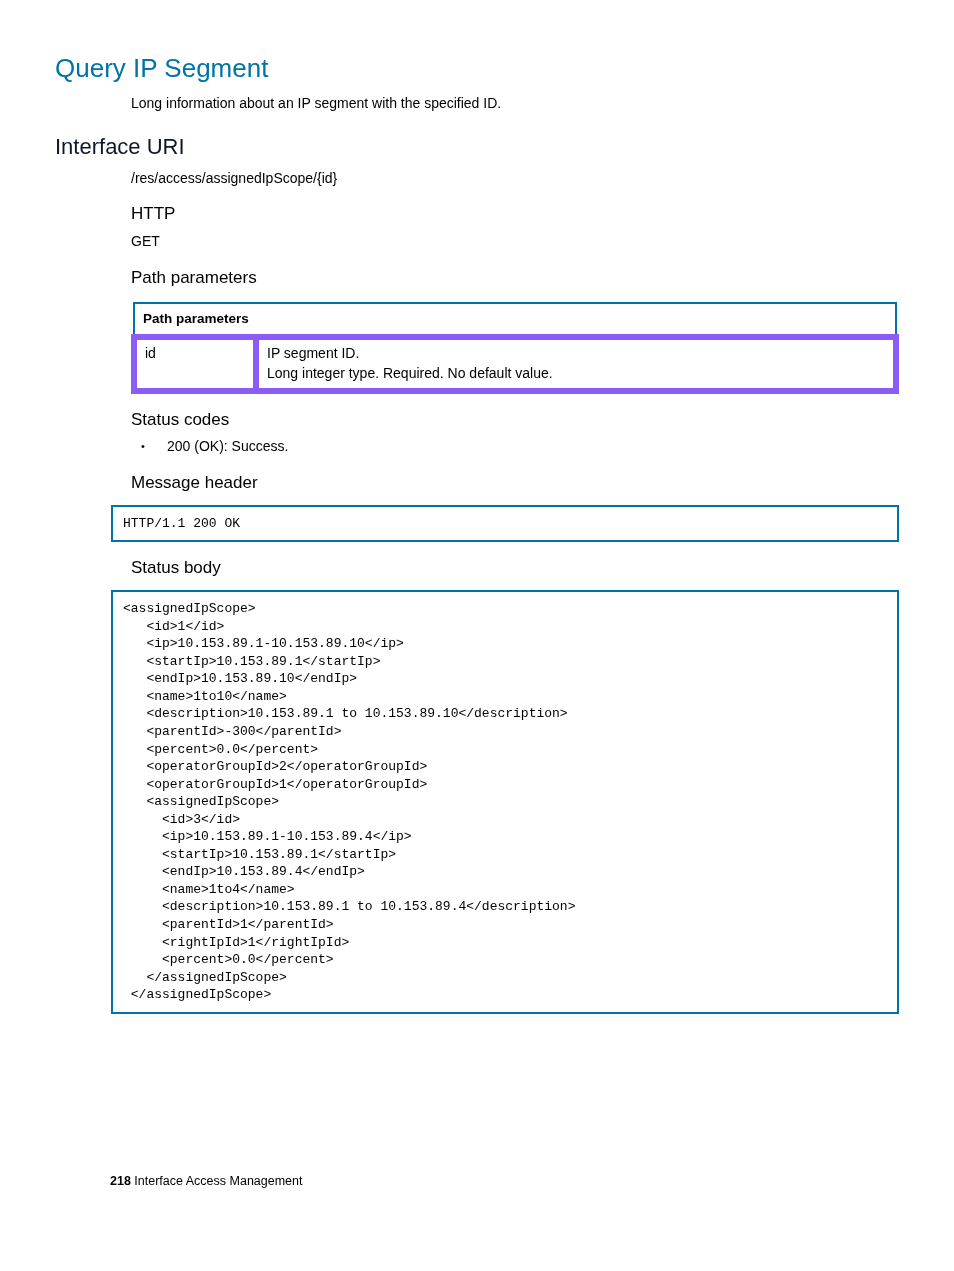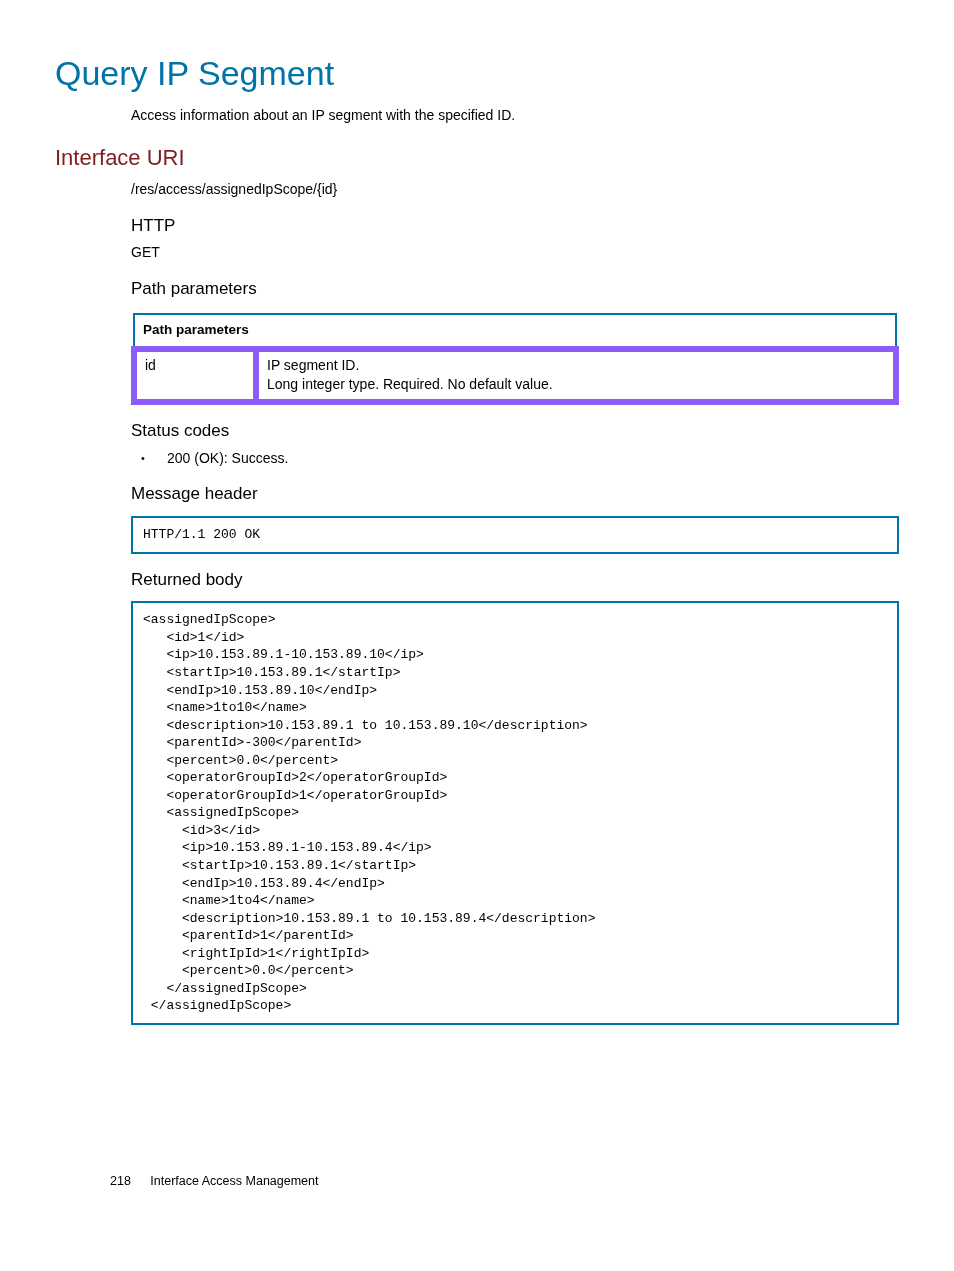--- a/index.html
+++ b/index.html
@@ -6,26 +6,26 @@
     font-family: Arial, Helvetica, sans-serif;
     margin: 0;
     padding: 50px 55px 40px 55px;
     background: white;
     color: #000;
     font-size: 14px;
     line-height: 1.4;
   }
   h1 {
     color: #0073a8;
-    font-size: 34px;
+    font-size: 26px;
     font-weight: normal;
     margin: 0 0 8px 0;
   }
   h2 {
-    color: #7f1d1d;
+    color: #0f172a;
     font-size: 22px;
     font-weight: normal;
     margin: 18px 0 6px 0;
   }
   h3 {
     color: #000000;
     font-size: 17px;
     font-weight: normal;
     margin: 14px 0 6px 0;
     padding-left: 76px;
@@ -61,50 +61,51 @@
   .param-table td {
     padding: 4px 8px;
     border: 6px solid #8b5cf6;
     vertical-align: top;
     font-size: 14px;
   }
   .param-table td:first-child {
     width: 100px;
   }
   .code-box {
-    margin: 10px 0 0 76px;
+    margin: 10px 0 0 56px;
     border: 2px solid #0073a8;
     padding: 8px 10px;
     font-family: "Courier New", monospace;
     font-size: 13px;
     white-space: pre;
     line-height: 1.35;
     overflow-x: auto;
   }
   .footer {
     position: absolute;
     left: 55px;
     bottom: 40px;
     font-size: 12.5px;
   }
   .footer .pg {
-    margin-right: 16px;
+    margin-right: 0;
+    font-weight: bold;
   }
   .page {
     position: relative;
     min-height: 1180px;
   }
 </style>
 </head>
 <body>
 
 <div class="page">
 
   <h1>Query IP Segment</h1>
-  <div class="indent">Access information about an IP segment with the specified ID.</div>
+  <div class="indent">Long information about an IP segment with the specified ID.</div>
 
   <h2>Interface URI</h2>
   <div class="indent">/res/access/assignedIpScope/{id}</div>
 
 
   <h3>HTTP</h3>
   <div class="indent">GET</div>
 
   <h3>Path parameters</h3>
 
@@ -126,21 +127,21 @@
 
   <h3>Status codes</h3>
   <div class="list-item">
     <span class="bullet">•</span>
     <span>200 (OK): Success.</span>
   </div>
 
   <h3>Message header</h3>
   <div class="code-box">HTTP/1.1 200 OK</div>
 
-  <h3>Returned body</h3>
+  <h3>Status body</h3>
   <div class="code-box">&lt;assignedIpScope&gt;
    &lt;id&gt;1&lt;/id&gt;
    &lt;ip&gt;10.153.89.1-10.153.89.10&lt;/ip&gt;
    &lt;startIp&gt;10.153.89.1&lt;/startIp&gt;
    &lt;endIp&gt;10.153.89.10&lt;/endIp&gt;
    &lt;name&gt;1to10&lt;/name&gt;
    &lt;description&gt;10.153.89.1 to 10.153.89.10&lt;/description&gt;
    &lt;parentId&gt;-300&lt;/parentId&gt;
    &lt;percent&gt;0.0&lt;/percent&gt;
    &lt;operatorGroupId&gt;2&lt;/operatorGroupId&gt;

